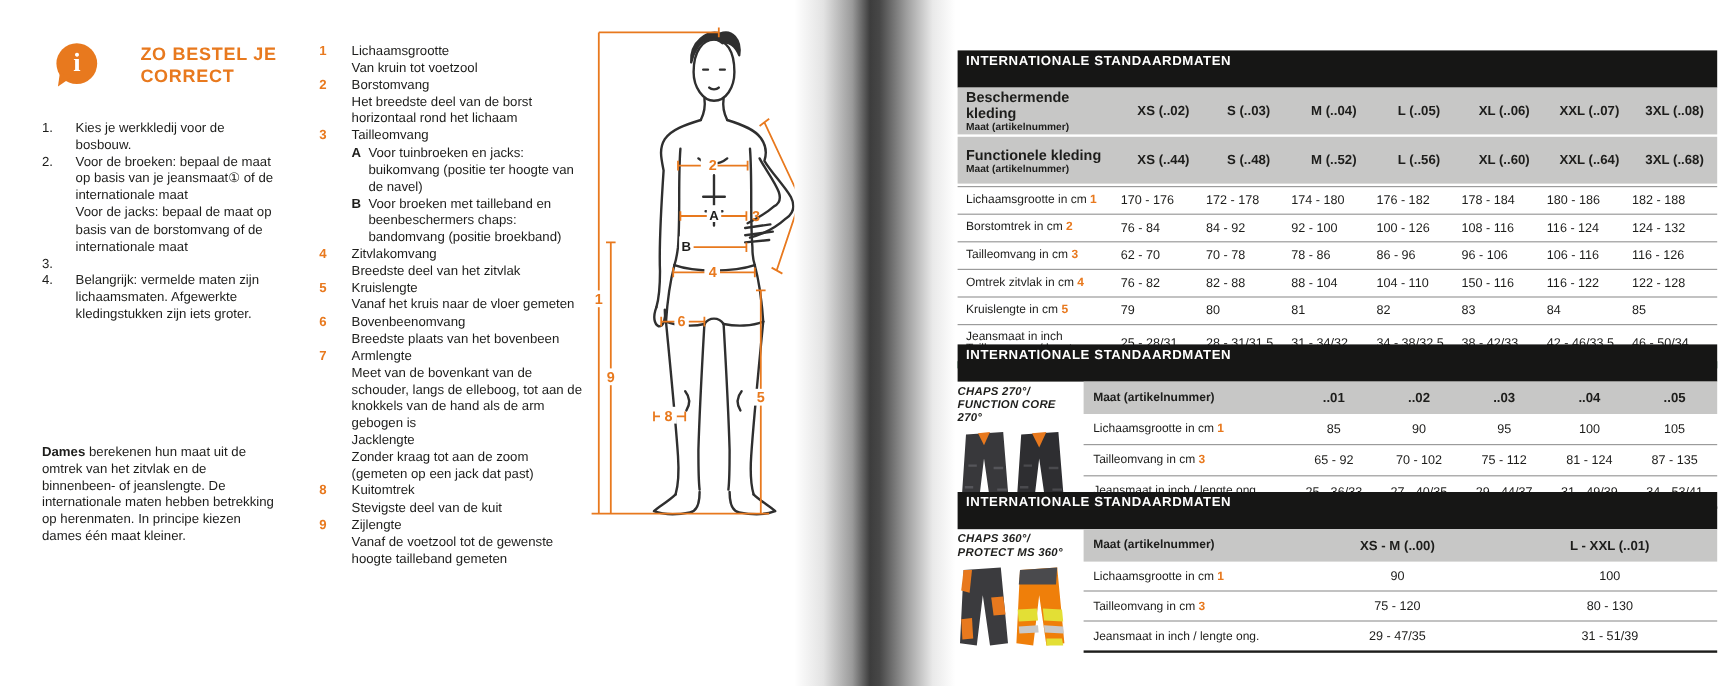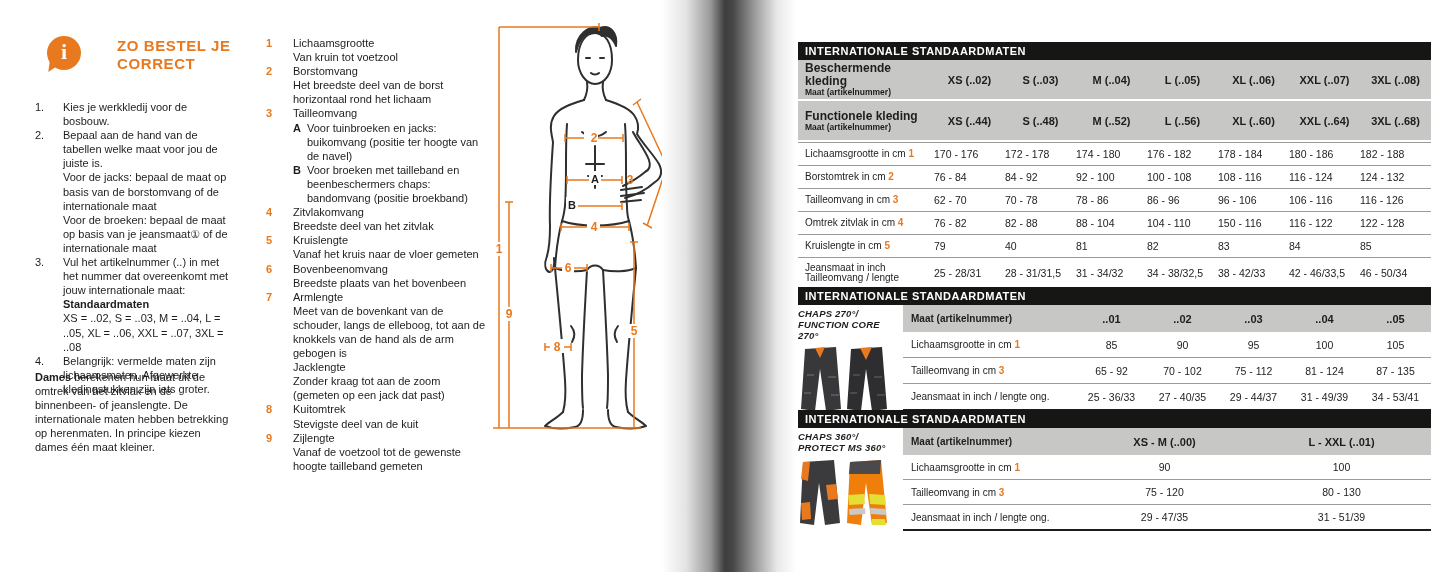--- a/index.html
+++ b/index.html
@@ -29,21 +29,21 @@
   .measures{position:absolute;left:266px;top:36px;width:220px;font-size:11px;line-height:14.1px;}
   .mitem{display:flex;}
   .mitem .mn{width:27px;flex:0 0 27px;color:#e8791e;font-weight:bold;}
   .mitem .mb{width:193px;}
   .mterm{font-weight:normal;}
   .msub{display:flex;}
   .msub .ml{flex:0 0 14px;font-weight:bold;}
   
   .figure{position:absolute;left:487px;top:20px;}
   
-  .bar{height:18px;background:#161615;color:#ffffff;font-weight:bold;font-size:11px;
+  .bar{height:31px;background:#161615;color:#ffffff;font-weight:bold;font-size:11px;
     letter-spacing:0.5px;padding:3px 0 0 7px;box-sizing:border-box;}
   .t1{position:absolute;left:798px;top:42px;width:633px;}
   .g7{display:grid;grid-template-columns:136px repeat(7,71px);align-items:center;}
   .ghead{background:#c7c7c6;height:39px;}
   .ghead + .ghead{margin-top:2px;}
   .tl{padding-left:7px;}
   .tl .t{font-weight:bold;font-size:12px;line-height:13px;}
   .tl .s{font-weight:bold;font-size:8.5px;line-height:9px;}
   .sz{text-align:center;font-weight:bold;font-size:11px;}
   .rows1{border-top:1px solid #9b9b9b;margin-top:2px;}
@@ -84,32 +84,26 @@
 </div>
 
 <div class="steps">
   <div class="step">
     <div class="n">1.</div>
     <div class="tx">Kies je werkkledij voor de bosbouw.</div>
   </div>
   <div class="step">
     <div class="n">2.</div>
     <div class="tx">
-      <div>Bepaal aan de hand van de tabellen welke maat voor jou de juiste is.</div>
+      <div>Voor de broeken: bepaal de maat op basis van je jeansmaat① of de internationale maat</div>
       <div>Voor de jacks: bepaal de maat op basis van de borstomvang of de internationale maat</div>
-      <div>Voor de broeken: bepaal de maat op basis van je jeansmaat① of de internationale maat</div>
     </div>
   </div>
   <div class="step">
     <div class="n">3.</div>
-    <div class="tx">
-      <div>Vul het artikelnummer (..) in met het nummer dat overeenkomt met jouw internationale maat:</div>
-      <div class="bold">Standaardmaten</div>
-      <div>XS = ..02, S = ..03, M = ..04, L = ..05, XL = ..06, XXL = ..07, 3XL = ..08</div>
-    </div>
   </div>
   <div class="step">
     <div class="n">4.</div>
     <div class="tx">Belangrijk: vermelde maten zijn lichaamsmaten. Afgewerkte kledingstukken zijn iets groter.</div>
   </div>
 </div>
 <div class="dames"><span class="bold">Dames</span><span> berekenen hun maat uit de omtrek van het zitvlak en de binnenbeen- of jeanslengte. De internationale maten hebben betrekking op herenmaten. In principe kiezen dames één maat kleiner.</span></div>
 
 <div class="measures">
   <div class="mitem">
@@ -302,21 +296,21 @@
       <div class="v">176 - 182</div>
       <div class="v">178 - 184</div>
       <div class="v">180 - 186</div>
       <div class="v">182 - 188</div>
     </div>
     <div class="g7 drow">
       <div class="lb"><span>Borstomtrek in cm</span> <span class="mark">2</span></div>
       <div class="v">76 - 84</div>
       <div class="v">84 - 92</div>
       <div class="v">92 - 100</div>
-      <div class="v">100 - 108</div>
+      <div class="v">100 - 126</div>
       <div class="v">108 - 116</div>
       <div class="v">116 - 124</div>
       <div class="v">124 - 132</div>
     </div>
     <div class="g7 drow">
       <div class="lb"><span>Tailleomvang in cm</span> <span class="mark">3</span></div>
       <div class="v">62 - 70</div>
       <div class="v">70 - 78</div>
       <div class="v">78 - 86</div>
       <div class="v">86 - 96</div>
@@ -330,21 +324,21 @@
       <div class="v">82 - 88</div>
       <div class="v">88 - 104</div>
       <div class="v">104 - 110</div>
       <div class="v">150 - 116</div>
       <div class="v">116 - 122</div>
       <div class="v">122 - 128</div>
     </div>
     <div class="g7 drow">
       <div class="lb"><span>Kruislengte in cm</span> <span class="mark">5</span></div>
       <div class="v">79</div>
-      <div class="v">40</div>
+      <div class="v">80</div>
       <div class="v">81</div>
       <div class="v">82</div>
       <div class="v">83</div>
       <div class="v">84</div>
       <div class="v">85</div>
     </div>
     <div class="g7 drow tall">
       <div class="lb">
         <div>Jeansmaat in inch</div>
         <div>Tailleomvang / lengte</div>

